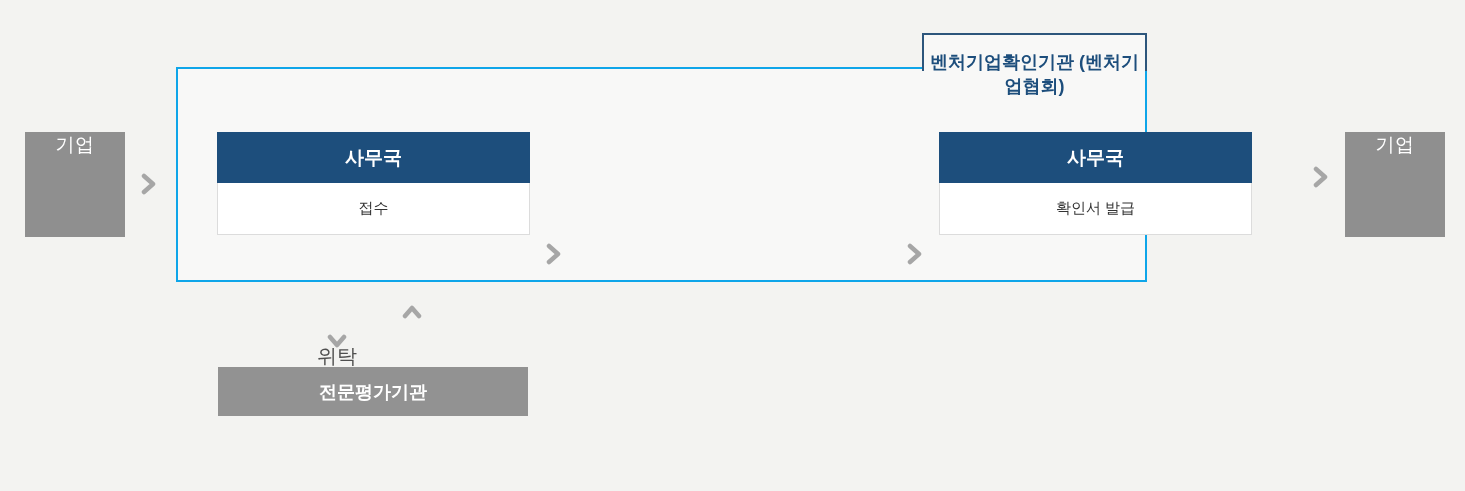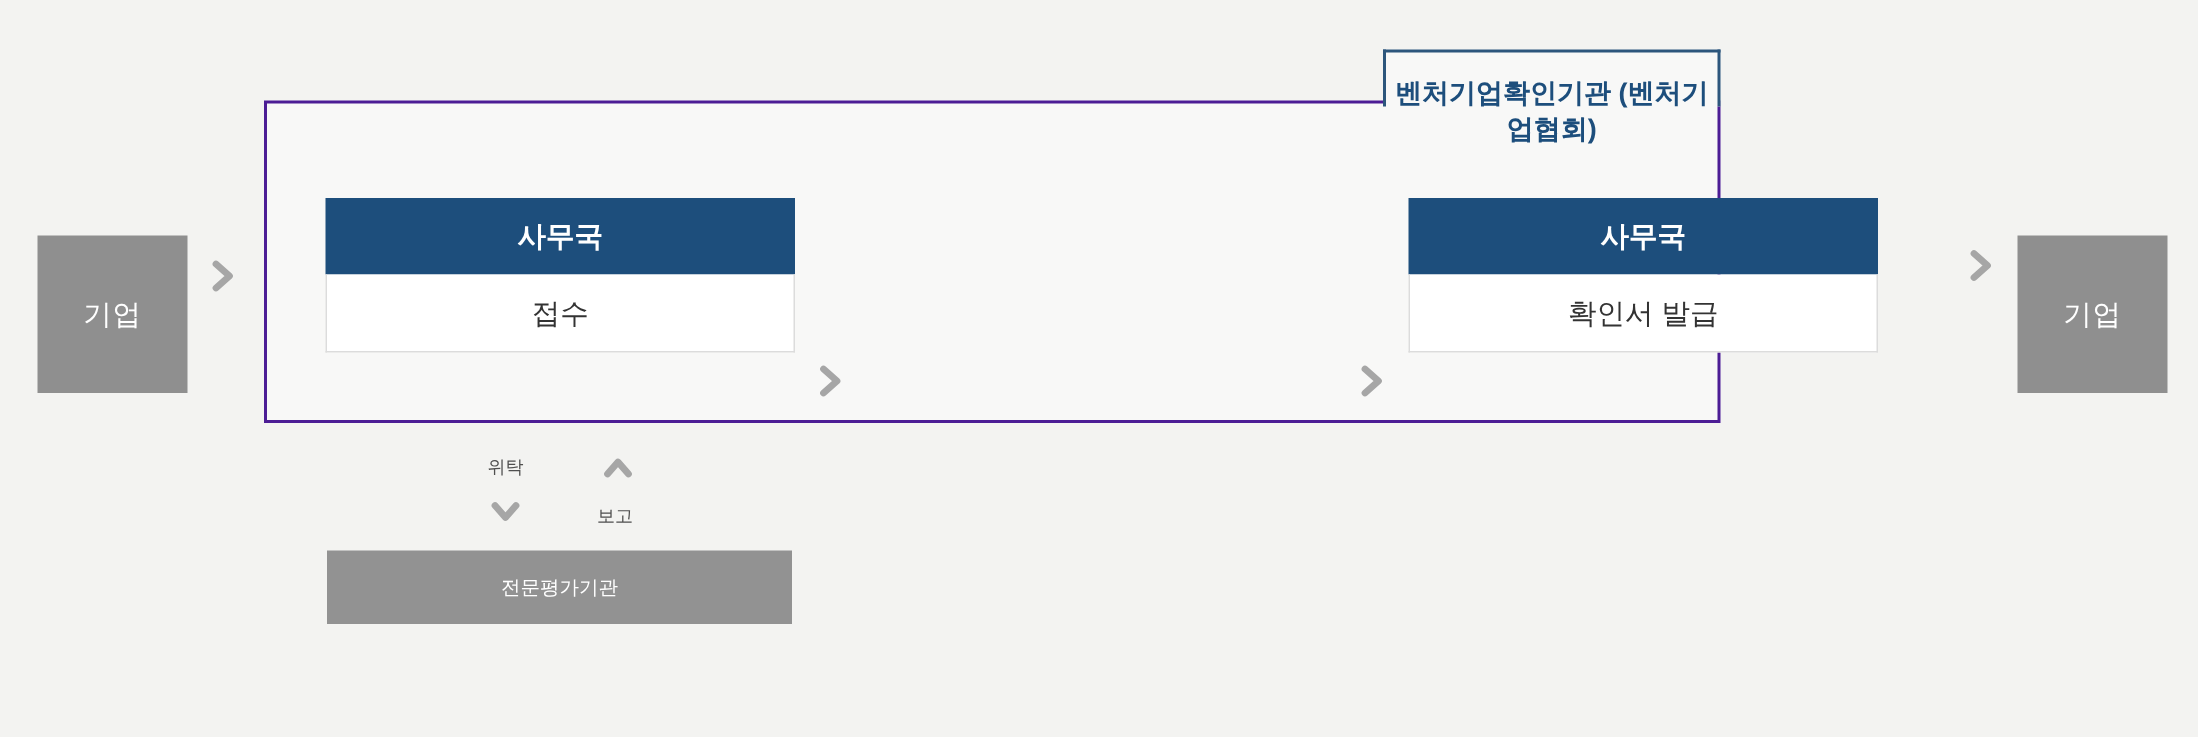--- a/index.html
+++ b/index.html
@@ -17,37 +17,35 @@
   }
   
   .entity-box {
     position: absolute;
     width: 100px;
     height: 105px;
     background: #8f8f8f;
     color: #ffffff;
     font-size: 19px;
     display: flex;
-    align-items: center;
     justify-content: center;
     letter-spacing: 0.5px;
-    margin-top: 25px;
   }
   .entity-start { left: 25px; top: 132px; }
   .entity-end   { left: 1345px; top: 132px; }
 
   
   .flow-chevron { position: absolute; }
 
   
   .agency-container {
     position: absolute;
     left: 176px; top: 67px;
     width: 971px; height: 215px;
-    border: 2px solid #4c1d95;
+    border: 2px solid #0ea5e9;
     background: #f8f8f7;
   }
   .agency-tab {
     position: absolute;
     top: -36px; left: 744px; right: -2px;
     height: 38px;
     background: #f8f8f7;
     border: 2px solid #2d567c;
     border-bottom: none;
   }
@@ -80,55 +78,56 @@
     display: flex;
     align-items: center;
     justify-content: center;
   }
   .step-body {
     height: 52px;
     background: #ffffff;
     border: 1px solid #dcdcdc;
     border-top: none;
     color: #333333;
-    font-size: 19px;
+    font-size: 15px;
     display: flex;
     align-items: center;
     justify-content: center;
   }
   .inner-chevron { position: absolute; top: 174px; }
   .inner-chevron.pos-1 { left: 368px; }
   .inner-chevron.pos-2 { left: 729px; }
 
   
   .link-label {
     position: absolute;
     width: 60px;
     text-align: center;
-    font-size: 12px;
+    font-size: 20px;
     color: #4f4f4f;
+    margin-top: 40px;
   }
   .label-delegate { left: 307px; top: 303px; }
   .label-report   { left: 380px; top: 336px; }
   .v-chevron { position: absolute; }
   .chevron-down-pos { left: 327px; top: 334px; }
   .chevron-up-pos   { left: 402px; top: 305px; }
 
   
   .evaluator-box {
     position: absolute;
     left: 218px; top: 367px;
     width: 310px;
   }
   .evaluator-header {
     height: 49px;
     background: #929292;
     color: #ffffff;
-    font-size: 13px;
-    font-weight: normal;
+    font-size: 18px;
+    font-weight: bold;
     display: flex;
     align-items: center;
     justify-content: center;
   }
   .evaluator-body {
     height: 50px;
     background: #ffffff;
     border: 1px solid #dcdcdc;
     border-top: none;
     color: #333333;

